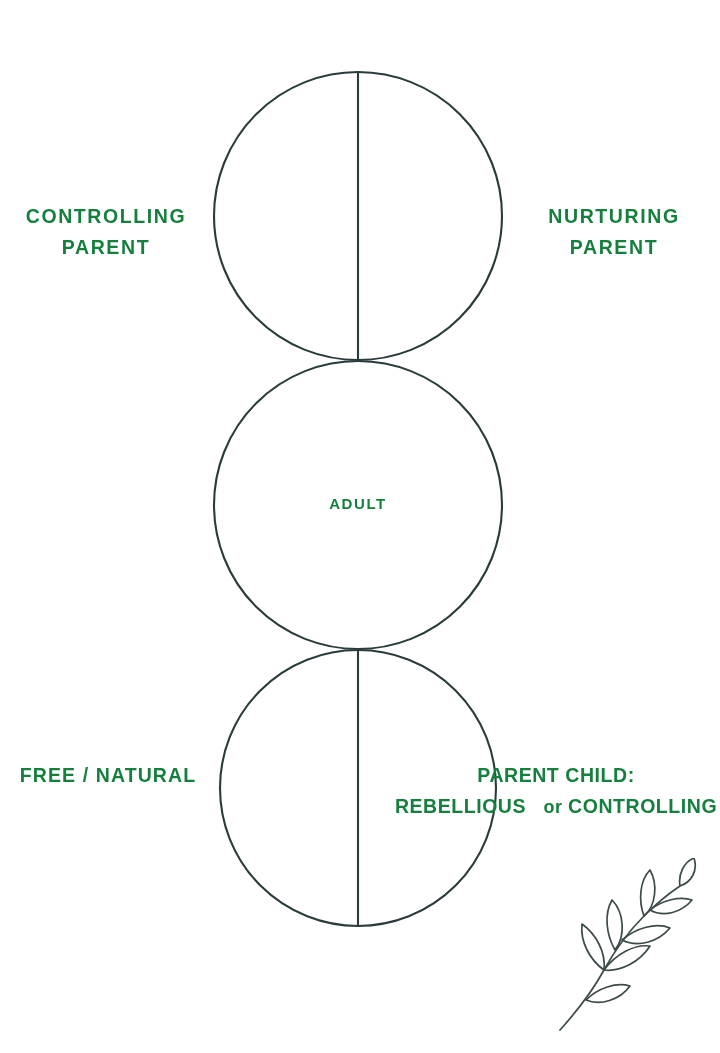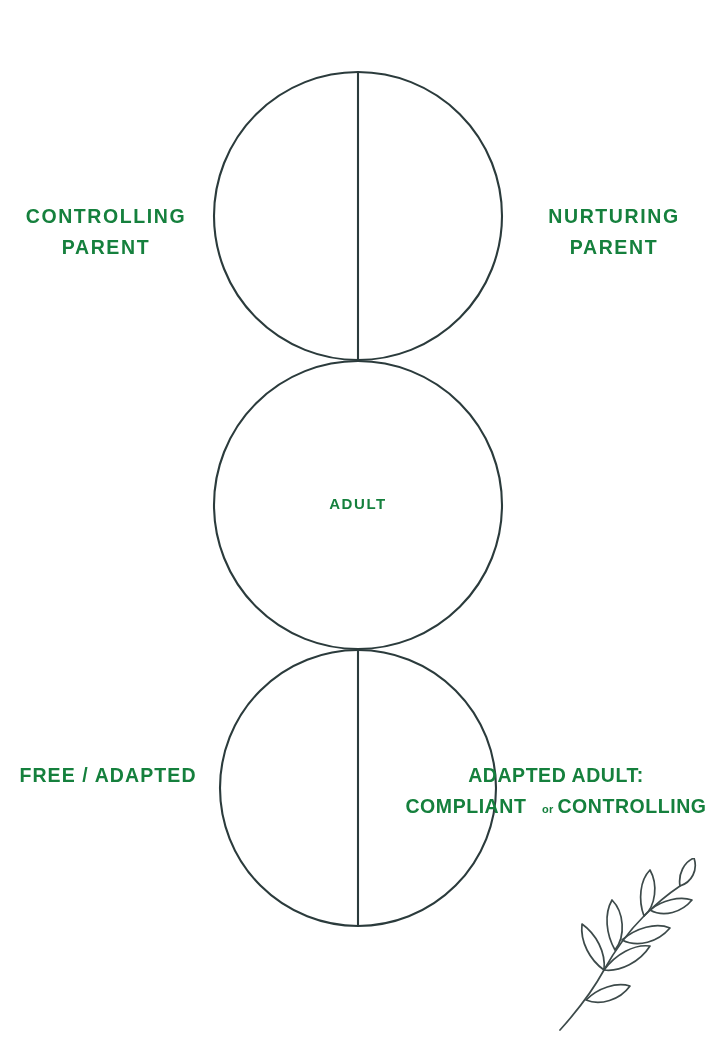--- a/index.html
+++ b/index.html
@@ -63,21 +63,21 @@
     letter-spacing: 1.1px;
   }
   .label-adapted-child {
     left: 392px;
     top: 760px;
     width: 328px;
     font-size: 19.5px;
     letter-spacing: 0.55px;
   }
   .label-adapted-child .conj {
-    font-size: 11px;
+    font-size: 18px;
     font-weight: bold;
     text-transform: lowercase;
     letter-spacing: 0.5px;
     margin-left: 12px;
   }
   .leaf-wrap {
     position: absolute;
     left: 552px;
     top: 858px;
     width: 168px;
@@ -110,26 +110,26 @@
   <div class="label label-nurturing-parent">
     <span class="line">NURTURING</span>
     <span class="line">PARENT</span>
   </div>
 
   <div class="label label-adult">
     <span class="line">ADULT</span>
   </div>
 
   <div class="label label-free-natural-child">
-    <span class="line">FREE / ADAPTED</span>
+    <span class="line">FREE / NATURAL</span>
   </div>
 
   <div class="label label-adapted-child">
-    <span class="line">ADAPTED ADULT:</span>
-    <span class="line"><span>COMPLIANT</span><span class="conj"> or </span><span>CONTROLLING</span></span>
+    <span class="line">PARENT CHILD:</span>
+    <span class="line"><span>REBELLIOUS</span><span class="conj"> or </span><span>CONTROLLING</span></span>
   </div>
 
   <div class="leaf-wrap">
     <svg viewBox="0 0 168 178">
       <g fill="none" stroke="#3d4a4a" stroke-width="1.7" stroke-linecap="round" stroke-linejoin="round">
         <path d="M8 172 C 26 152, 40 134, 52 112 C 63 92, 76 74, 92 58 C 104 46, 116 36, 128 28"></path>
 
         <path d="M52 112 C 38 102, 28 84, 30 66 C 44 76, 54 94, 52 112 Z"></path>
         <path d="M52 112 C 64 96, 82 86, 98 88 C 88 104, 68 114, 52 112 Z"></path>
 

